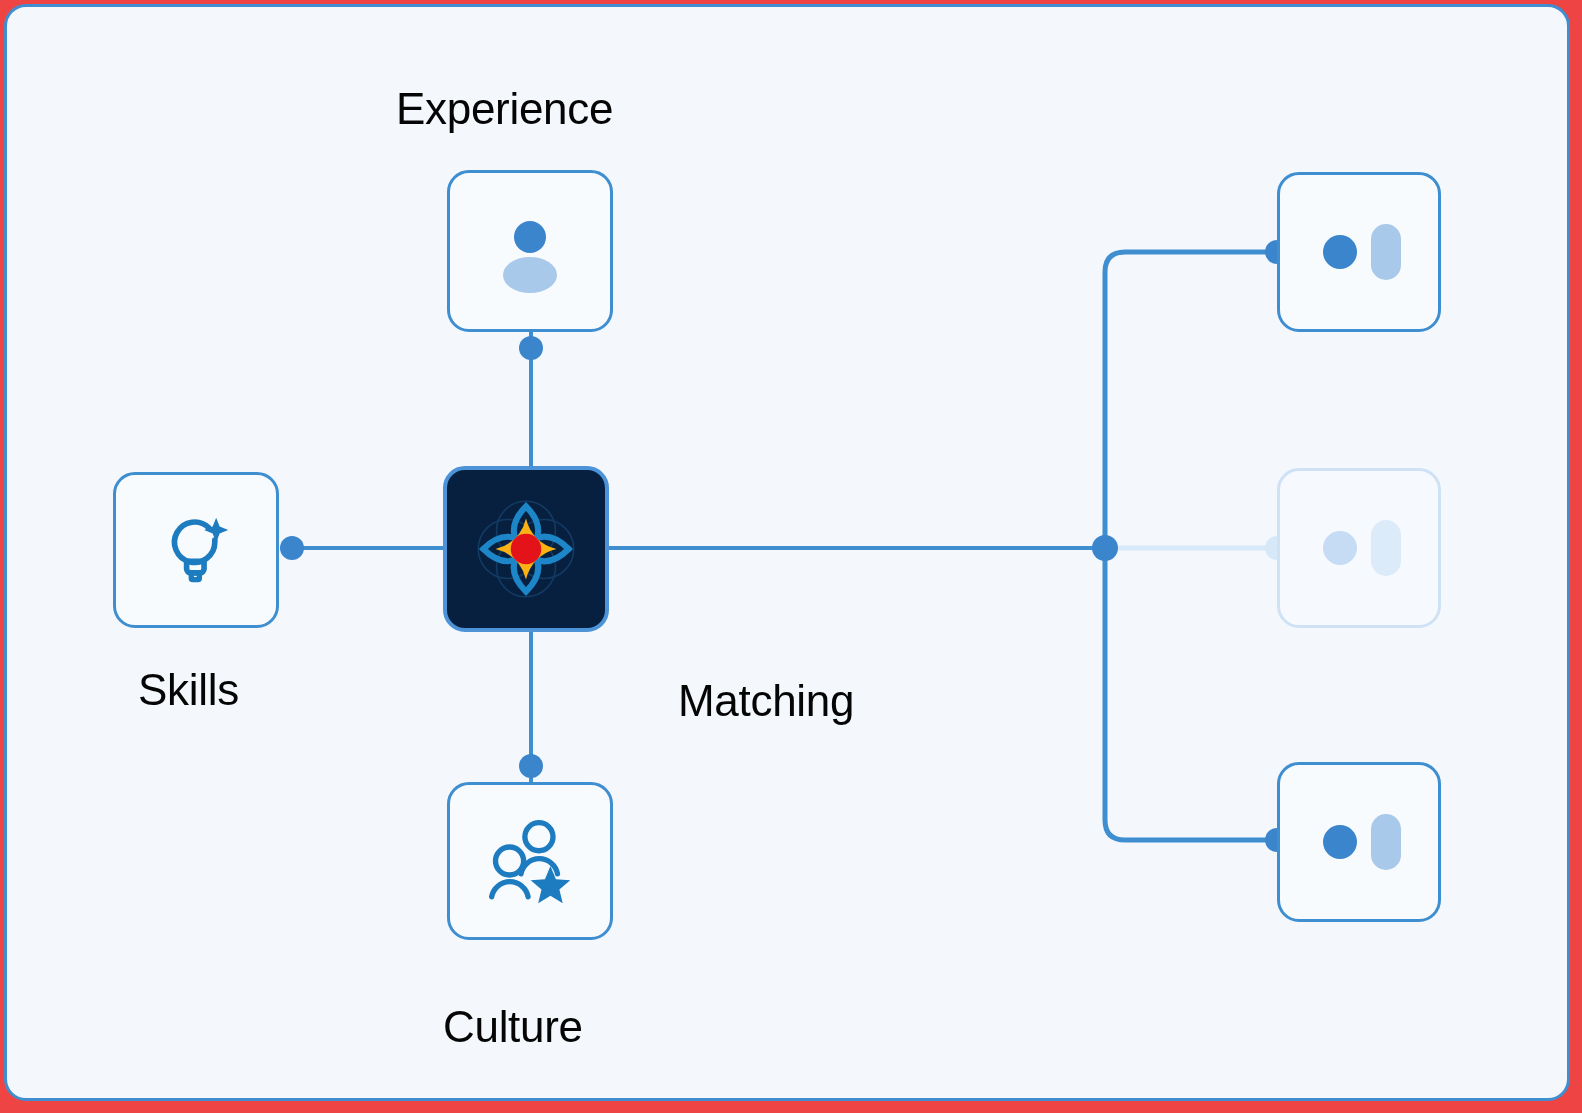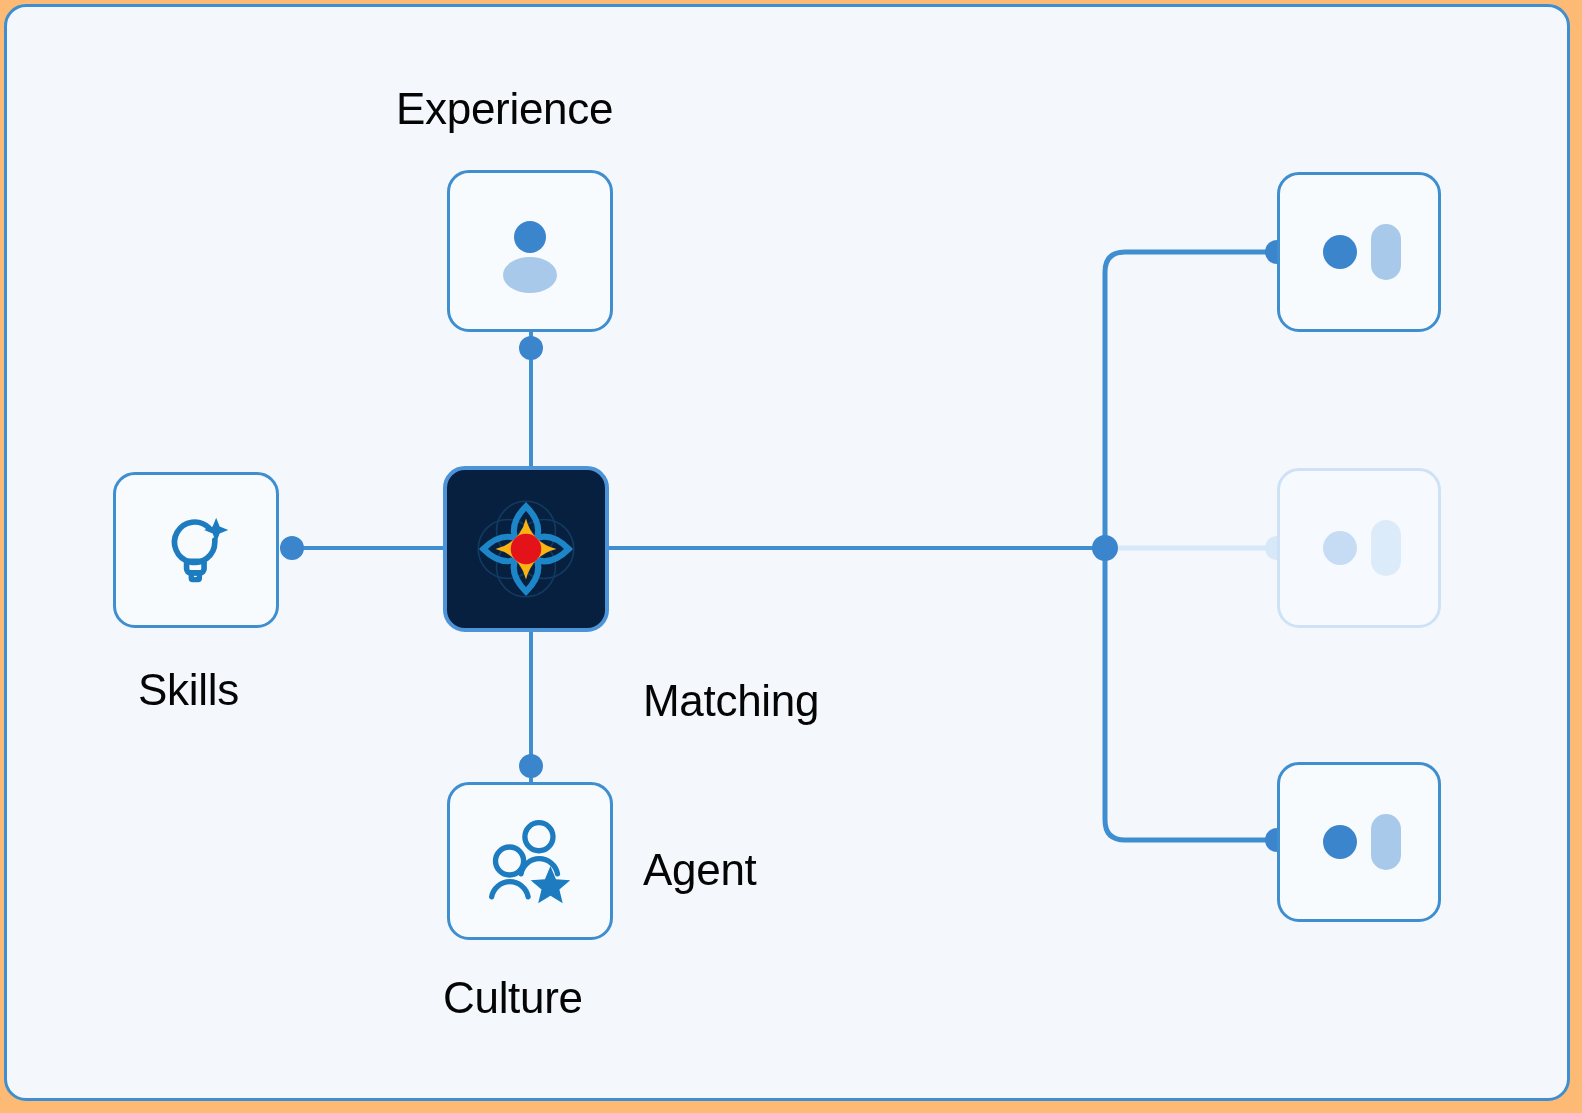--- a/index.html
+++ b/index.html
@@ -8,21 +8,21 @@
     background: #ffffff;
   }
   body {
     font-family: "Liberation Sans", sans-serif;
   }
   #stage {
     position: relative;
     width: 1582px;
     height: 1113px;
     overflow: hidden;
-    background: #fdba74;
+    background: #ef4444;
   }
   
   #frame {
     position: absolute;
     left: 4px;
     top: 4px;
     width: 1566px;
     height: 1097px;
     box-sizing: border-box;
     background: #f4f8fd;
@@ -76,23 +76,23 @@
     position: absolute;
     color: #050505;
     font-size: 44px;
     line-height: 1.08;
     letter-spacing: -0.3px;
     white-space: pre;
     font-family: "Liberation Sans", sans-serif;
   }
   #label-experience { left: 396px; top: 85px; }
   #label-skills     { left: 138px; top: 666px; text-align: right; }
-  #label-culture    { left: 443px; top: 974px; }
+  #label-culture    { left: 443px; top: 1003px; }
   #label-agent      { left: 643px; top: 560px; line-height: 1.28; }
-  .label-line { display: block; }
+  .label-line { display: block; margin-left: 35px; }
 </style>
 </head>
 <body>
 
 <div id="stage">
 
   <div id="frame"></div>
 
   <svg id="wires" viewBox="0 0 1582 1113" xmlns="http://www.w3.org/2000/svg">
 
@@ -167,21 +167,20 @@
       <path d="M18 60 Q42 36 66 60 Q42 84 18 60 Z" fill="none" stroke="#1d86c8" stroke-width="6"></path>
       <path d="M102 60 Q78 36 54 60 Q78 84 102 60 Z" fill="none" stroke="#1d86c8" stroke-width="6"></path>
 
       <path d="M60 30 Q66 54 90 60 Q66 66 60 90 Q54 66 30 60 Q54 54 60 30 Z" fill="#fbb313"></path>
 
       <circle cx="60" cy="60" r="15" fill="#e4131a"></circle>
     </svg>
   </div>
   <div class="label" id="label-agent">
     <span class="label-line">Matching</span>
-    <span class="label-line">Agent</span>
   </div>
 
   <div class="card" id="node-candidate-1" style="left:1277px; top:172px; width:164px; height:160px;">
     <div class="card-inner">
       <svg width="100" height="76" viewBox="0 0 100 76">
         <circle cx="31" cy="38" r="17" fill="#3b85cd"></circle>
         <rect x="62" y="10" width="30" height="56" rx="15" fill="#a9c9ea"></rect>
       </svg>
     </div>
   </div>

